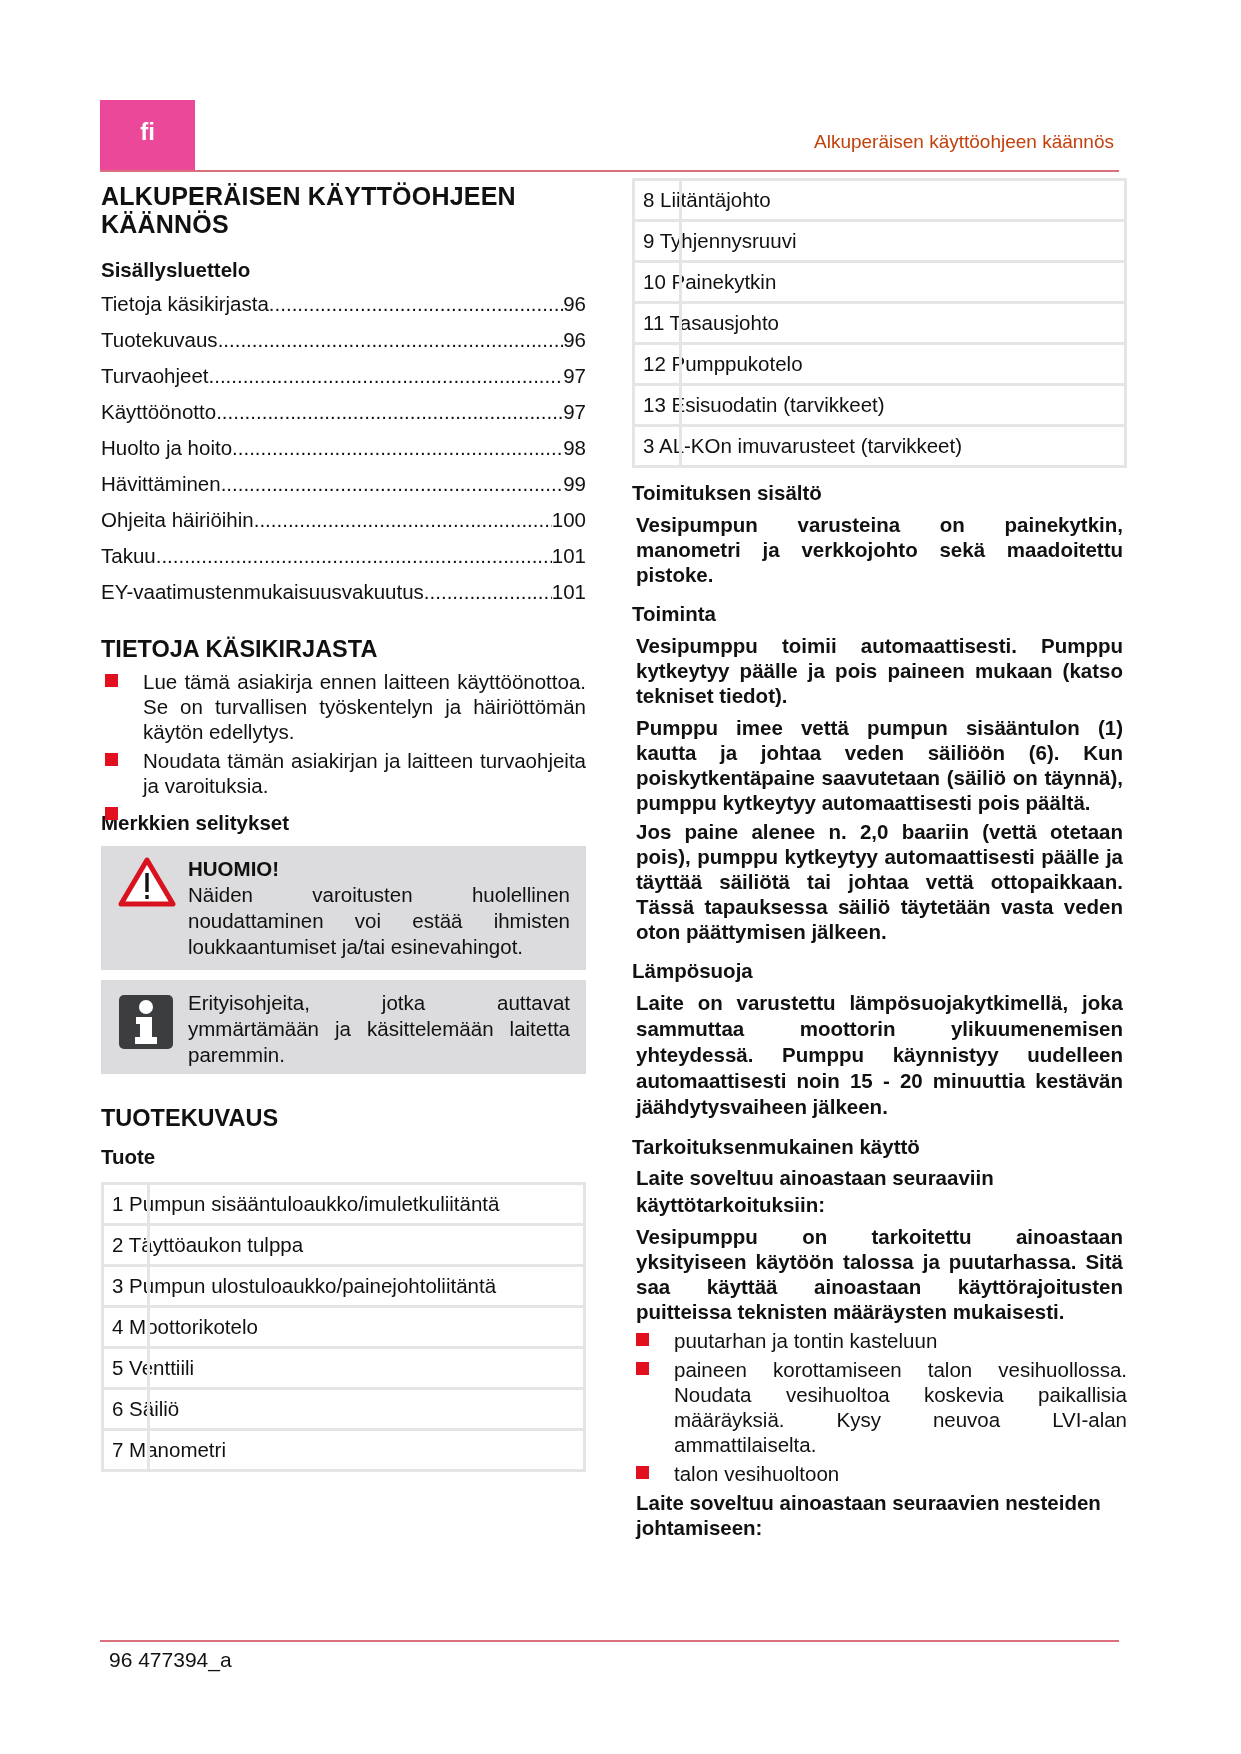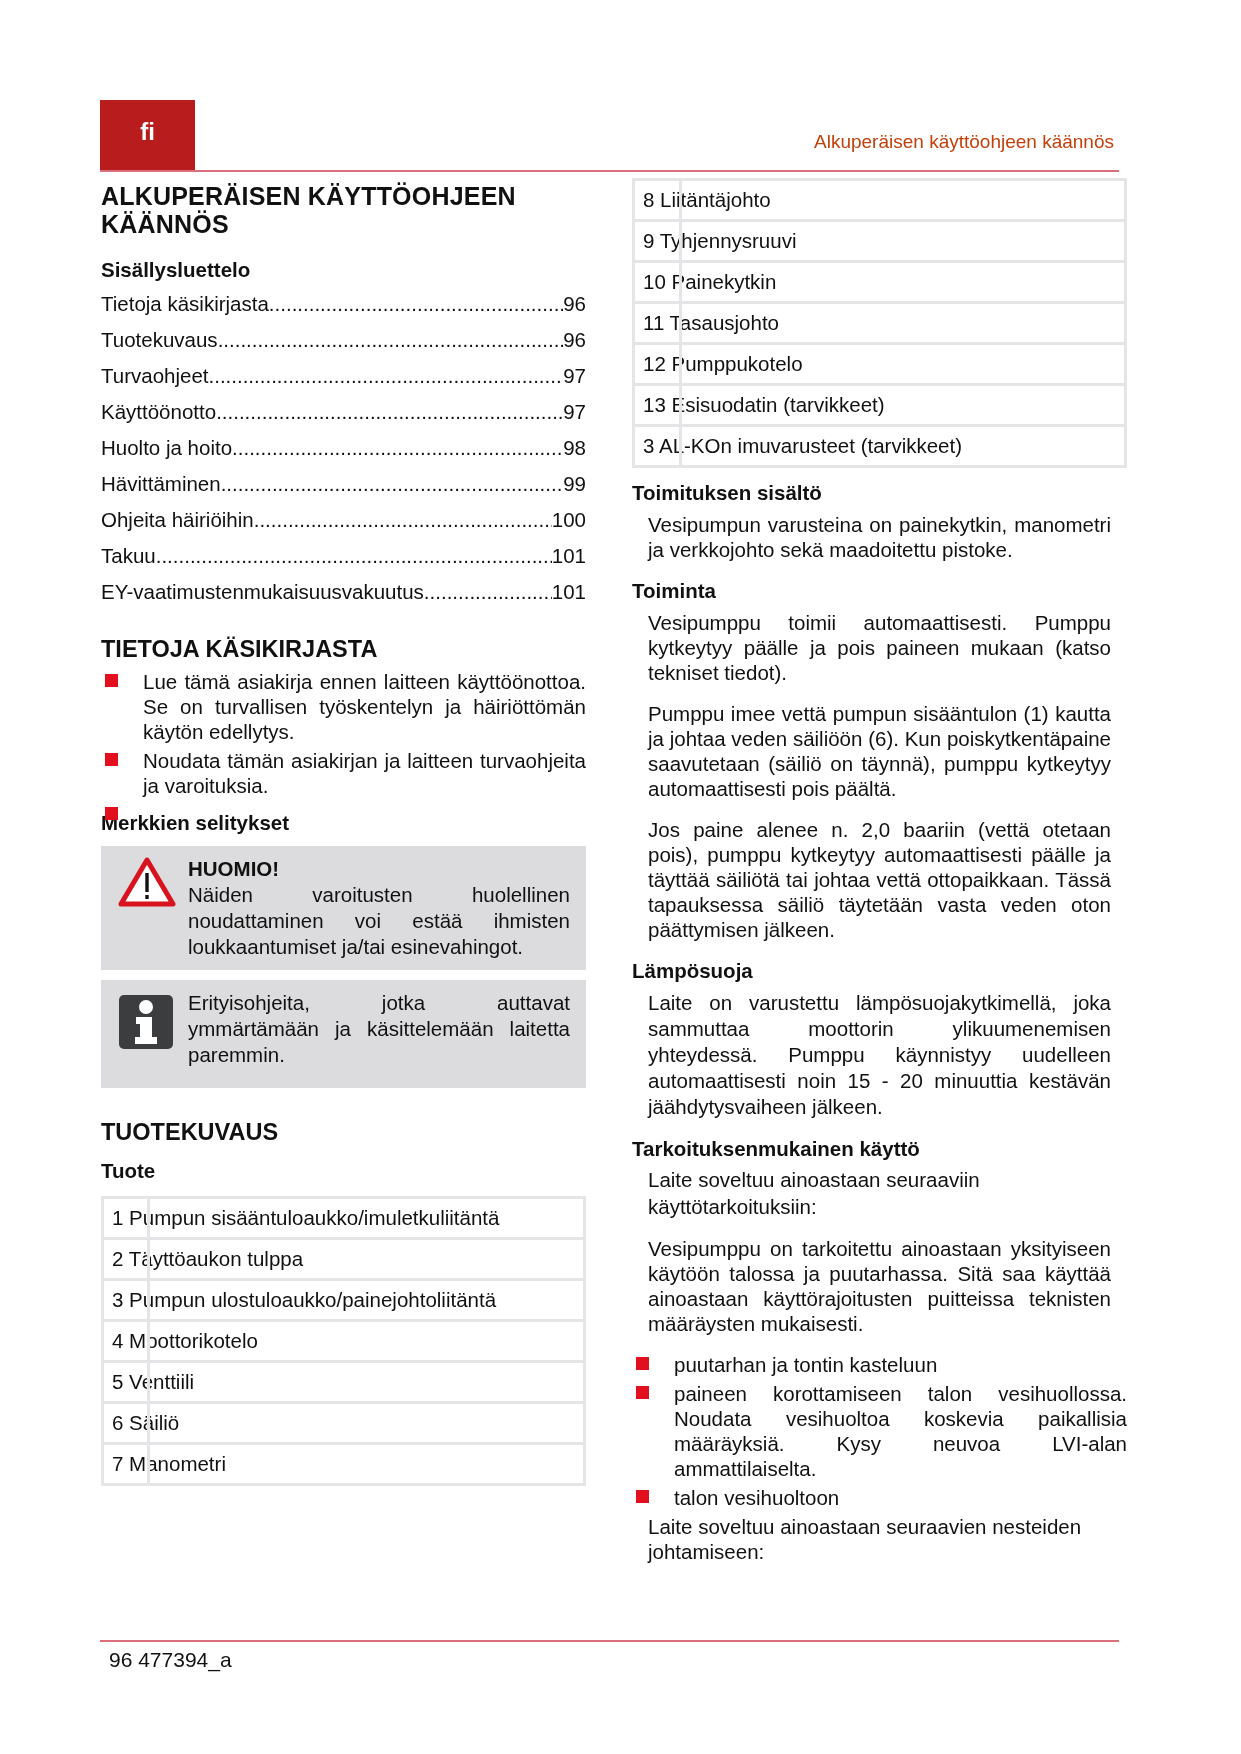--- a/index.html
+++ b/index.html
@@ -1,34 +1,34 @@
 <!DOCTYPE html>
 <html><head>
 <meta charset="utf-8">
 <style>
   html, body { margin: 0; padding: 0; background: #ffffff; }
   body { width: 1241px; height: 1754px; position: relative; overflow: hidden;
          font-family: "Liberation Sans", sans-serif; color: #111; }
   .lang-tab { position: absolute; left: 100px; top: 100px; width: 95px; height: 71px;
-              background: #b91c1c; color: #fff; font-weight: bold; font-size: 24px;
+              background: #ec4899; color: #fff; font-weight: bold; font-size: 24px;
               display: flex; align-items: center; justify-content: center; padding-bottom: 8px; box-sizing: border-box; }
   .header-title { position: absolute; right: 127px; top: 131px; font-size: 19px; color: #c2410c; }
   .rule { position: absolute; left: 100px; width: 1019px; height: 2px; background: #d9707c; }
   .rule.top { top: 170px; }
   .rule.bottom { top: 1640px; }
   .footer { position: absolute; left: 109px; top: 1648px; font-size: 21px; }
 
   .col { position: absolute; }
   .col.left { left: 101px; top: 178px; width: 485px; }
   .col.right { left: 632px; top: 178px; width: 495px; }
 
   h1.doc-title { font-size: 25px; font-weight: bold; margin: 4px 0 0 0; line-height: 28px; letter-spacing: 0.2px; }
   h2.section { font-size: 23.5px; font-weight: bold; margin: 0; line-height: 28px; }
   h3.sub { font-size: 20.5px; font-weight: bold; margin: 0; line-height: 26px; }
-  p { margin: 16px; font-size: 20.5px; line-height: 25px; text-align: justify; }
+  p { margin: 4px; font-size: 20.5px; line-height: 25px; text-align: justify; font-weight: bold; }
 
   .toc { list-style: none; margin: 0; padding: 0; }
   .toc li { display: flex; font-size: 20.5px; line-height: 25px; height: 36px; align-items: center; }
   .toc .t { white-space: nowrap; }
   .toc .dots { flex: 1; overflow: hidden; white-space: nowrap; letter-spacing: 0px; }
   .toc .dots::before { content: "................................................................................................................"; }
   .toc .pg { white-space: nowrap; }
 
   ul.bullets { list-style: none; margin: 0; padding: 0; }
   ul.bullets li { position: relative; padding-left: 42px; font-size: 20.5px; line-height: 25px; text-align: justify; margin-bottom: 4px; }
@@ -124,21 +124,21 @@
         <rect x="27.3" y="17" width="3.4" height="19" fill="#111"></rect>
         <rect x="27.3" y="39" width="3.4" height="4" fill="#111"></rect>
       </svg>
     </div>
     <div class="body">
       <b>HUOMIO!</b>
       <span>Näiden varoitusten huolellinen noudattaminen voi estää ihmisten loukkaantumiset ja/tai esinevahingot.</span>
     </div>
   </div>
 
-  <div class="notice" style="margin-top:10px; height:108px;">
+  <div class="notice" style="margin-top:10px; height:94px;">
     <div class="ico">
       <svg width="56" height="56" viewBox="0 0 56 56" style="margin-top:4px;">
         <rect x="1" y="1" width="54" height="54" rx="5" fill="#3b3d3f"></rect>
         <circle cx="28" cy="13" r="7" fill="#ffffff"></circle>
         <path d="M18 23 H34 V43 H39 V50 H17 V43 H22 V30 H18 Z" fill="#ffffff"></path>
       </svg>
     </div>
     <div class="body">
       <span>Erityisohjeita, jotka auttavat ymmärtämään ja käsittelemään laitetta paremmin.</span>
     </div>

